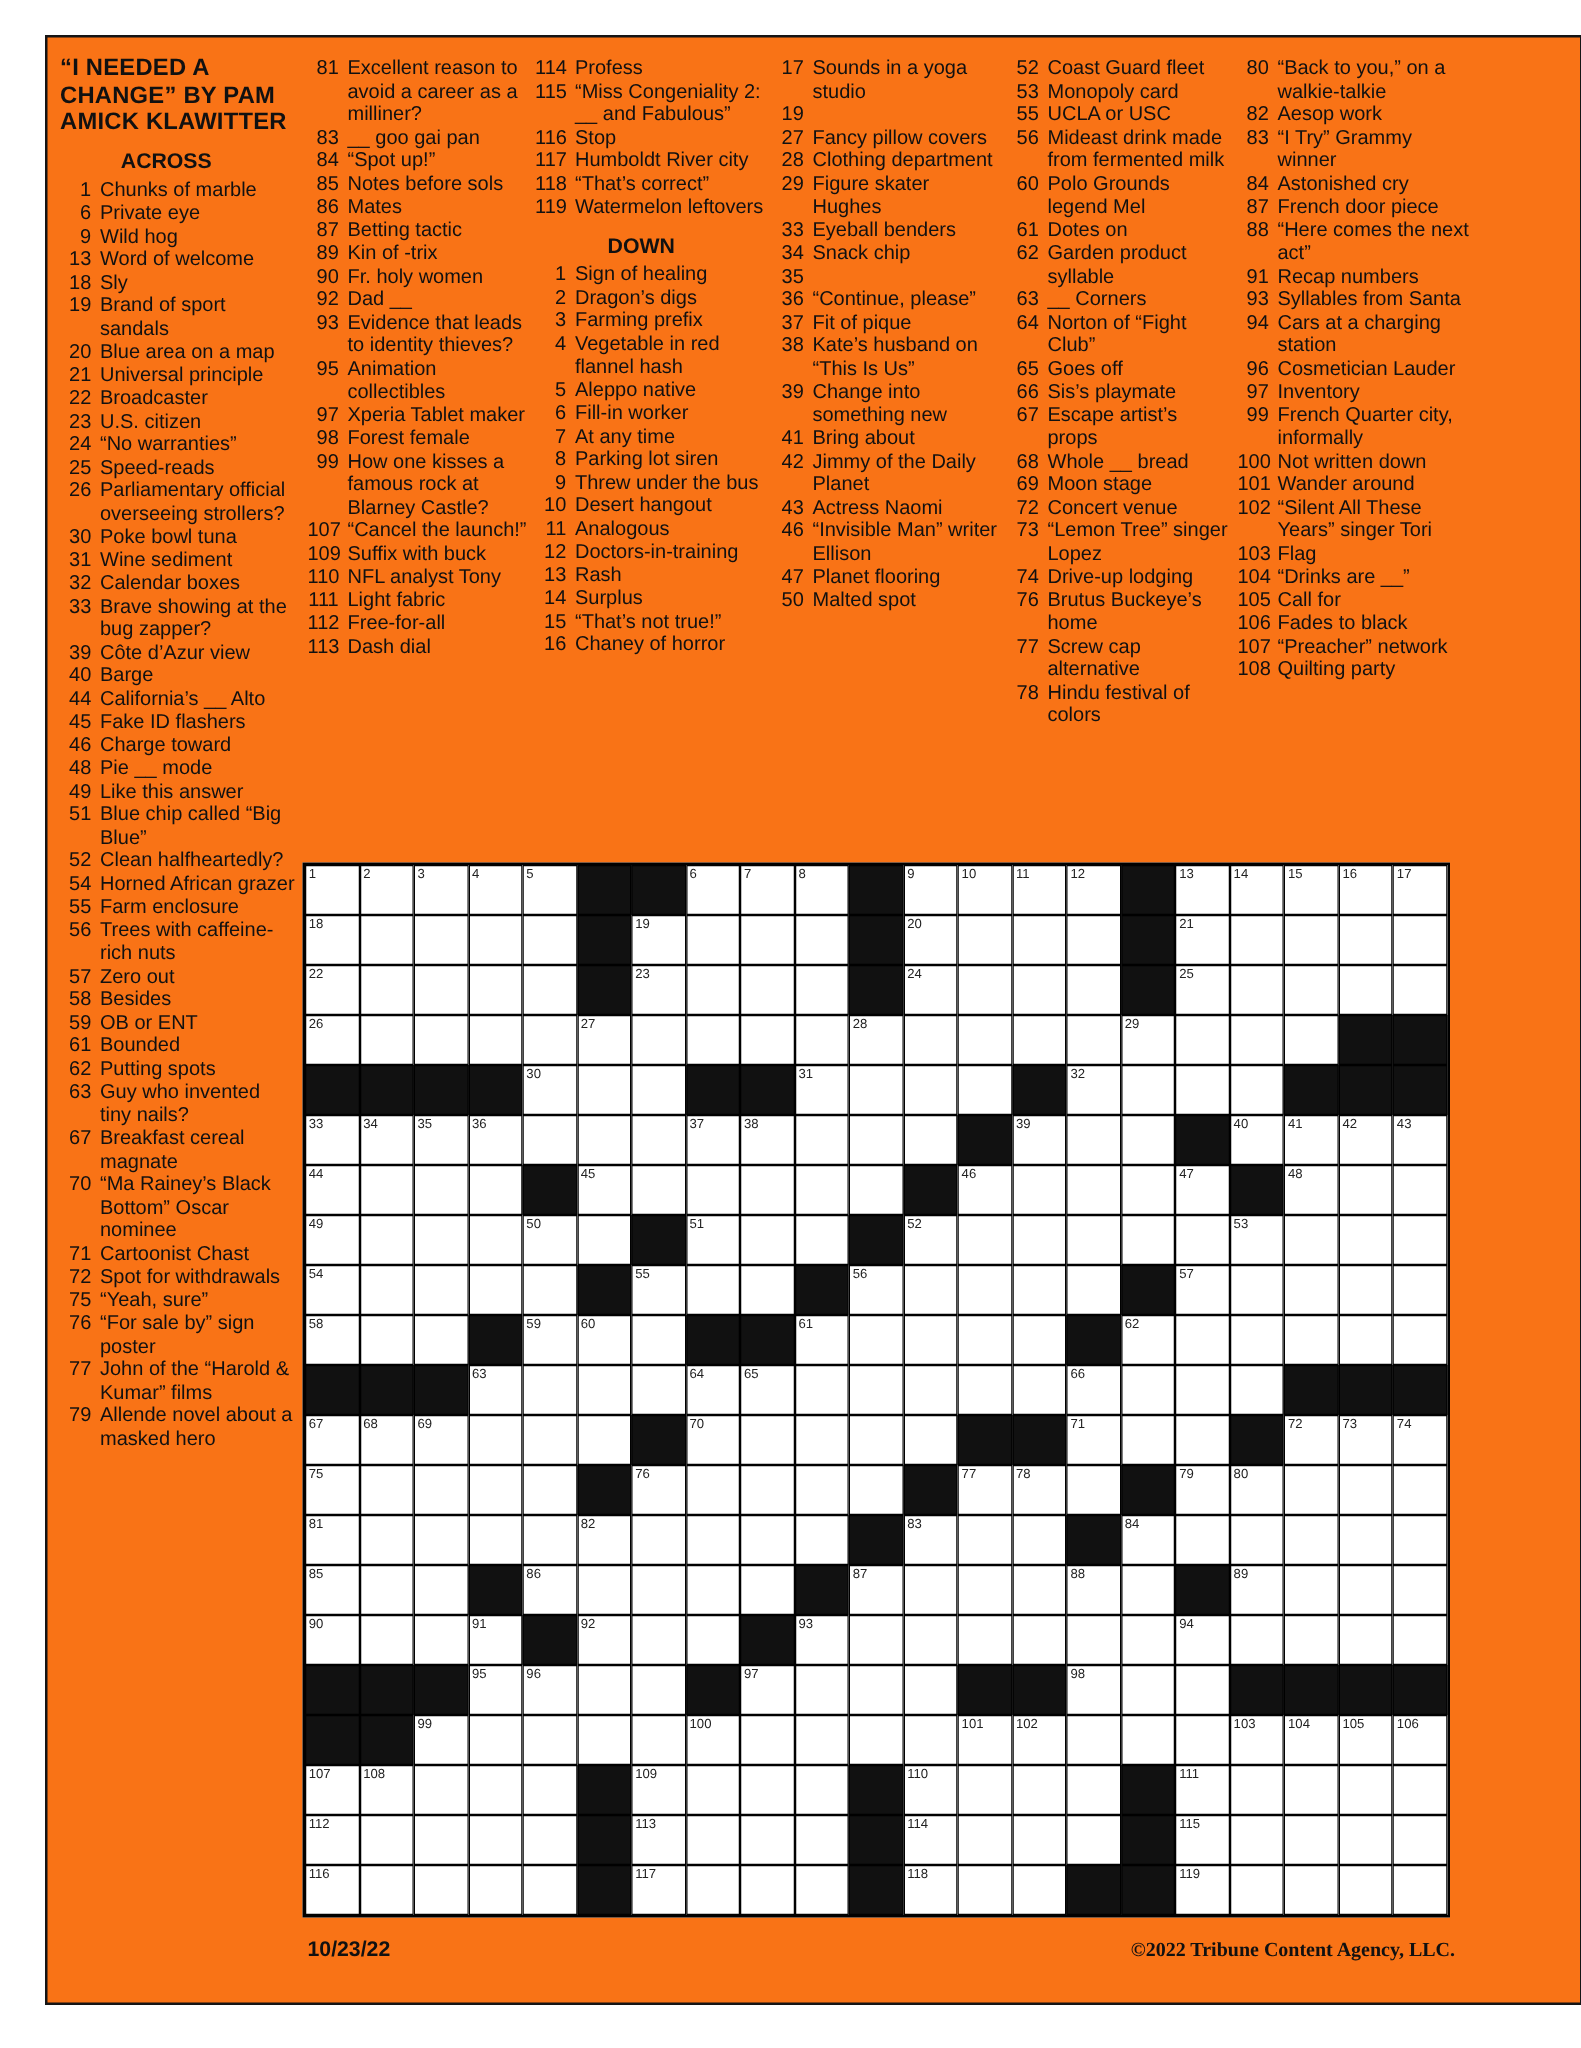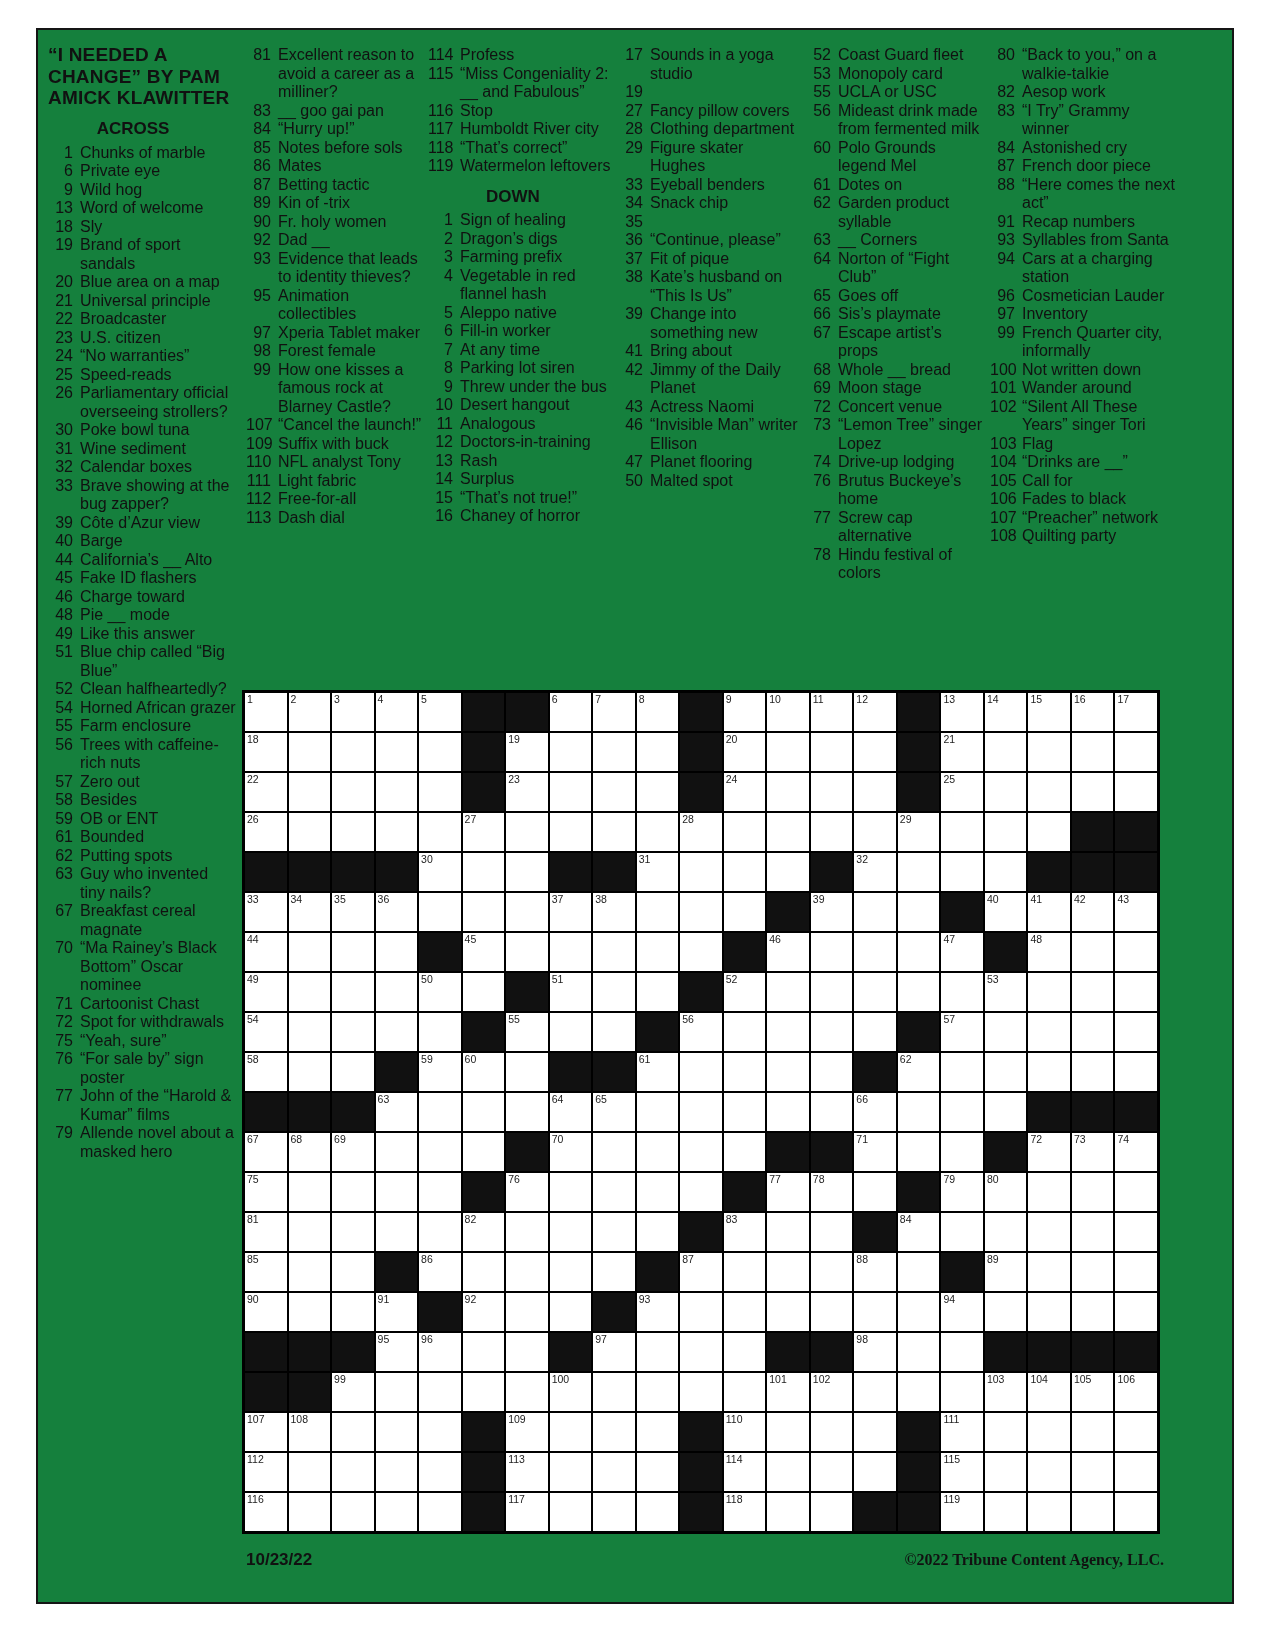--- a/index.html
+++ b/index.html
@@ -1,17 +1,17 @@
 <!DOCTYPE html>
 <html><head>
 <meta charset="utf-8">
 <style>
   html,body{margin:0;padding:0;background:#ffffff;}
   body{width:1265px;height:1638px;position:relative;font-family:"Liberation Sans",sans-serif;color:#111;}
-  .page{position:absolute;left:36px;top:28px;width:1194px;height:1572px;border:2px solid #151515;background:#15803d;}
+  .page{position:absolute;left:36px;top:28px;width:1194px;height:1572px;border:2px solid #151515;background:#f97316;padding-left:32px;}
   .title{position:absolute;left:10px;top:14px;width:196px;font-size:19px;line-height:21.5px;font-weight:bold;letter-spacing:.2px;}
   .col{position:absolute;font-size:16px;line-height:18.5px;}
   .col1{left:10px;top:88px;width:188px;}
   .col2{left:208px;top:16px;width:178px;}
   .col3{left:390px;top:16px;width:188px;}
   .col4{left:580px;top:16px;width:182px;}
   .col5{left:768px;top:16px;width:180px;}
   .col6{left:952px;top:16px;width:186px;}
   .list-header{font-weight:bold;text-align:center;font-size:17px;margin:2px 18px 5px 0;}
   .col3 .list-header{margin-top:12px;}
@@ -216,21 +216,21 @@
         <div class="clue">
           <span class="n">81</span>
           <span class="t">Excellent reason to avoid a career as a milliner?</span>
         </div>
         <div class="clue">
           <span class="n">83</span>
           <span class="t">__ goo gai pan</span>
         </div>
         <div class="clue">
           <span class="n">84</span>
-          <span class="t">“Hurry up!”</span>
+          <span class="t">“Spot up!”</span>
         </div>
         <div class="clue">
           <span class="n">85</span>
           <span class="t">Notes before sols</span>
         </div>
         <div class="clue">
           <span class="n">86</span>
           <span class="t">Mates</span>
         </div>
         <div class="clue">

